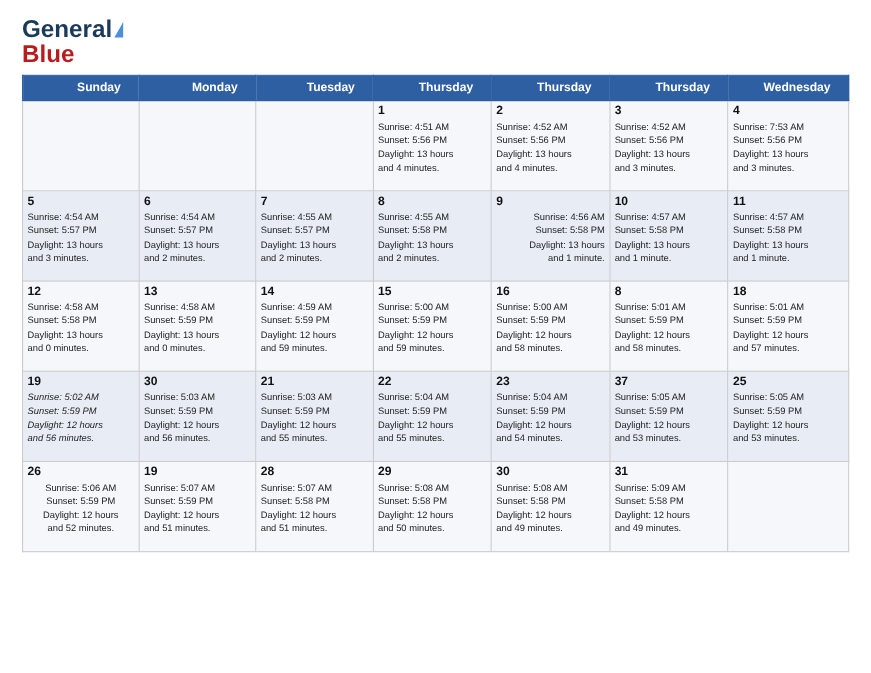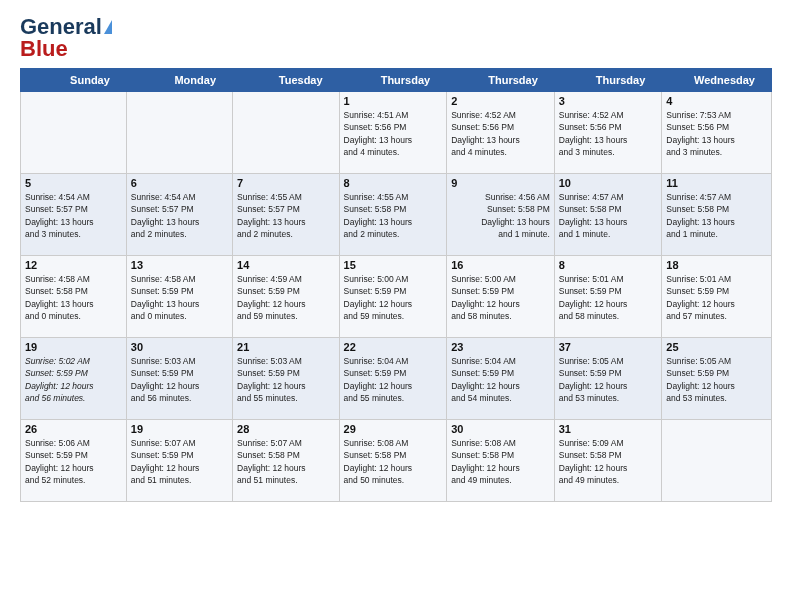--- a/index.html
+++ b/index.html
@@ -309,21 +309,21 @@
             <span class="day-num">25</span>
             <div class="day-info" style="white-space: pre-line;">Sunrise: 5:05 AM
 Sunset: 5:59 PM
 Daylight: 12 hours
 and 53 minutes.</div>
           </td>
         </tr>
         <tr>
           <td>
             <span class="day-num">26</span>
-            <div class="day-info" style="white-space: pre-line;">Sunrise: 5:06 AM
+            <div class="day-info" style="white-space: pre-line; text-align: center;">Sunrise: 5:06 AM
 Sunset: 5:59 PM
 Daylight: 12 hours
 and 52 minutes.</div>
           </td>
           <td>
             <span class="day-num">19</span>
             <div class="day-info" style="white-space: pre-line;">Sunrise: 5:07 AM
 Sunset: 5:59 PM
 Daylight: 12 hours
 and 51 minutes.</div>

